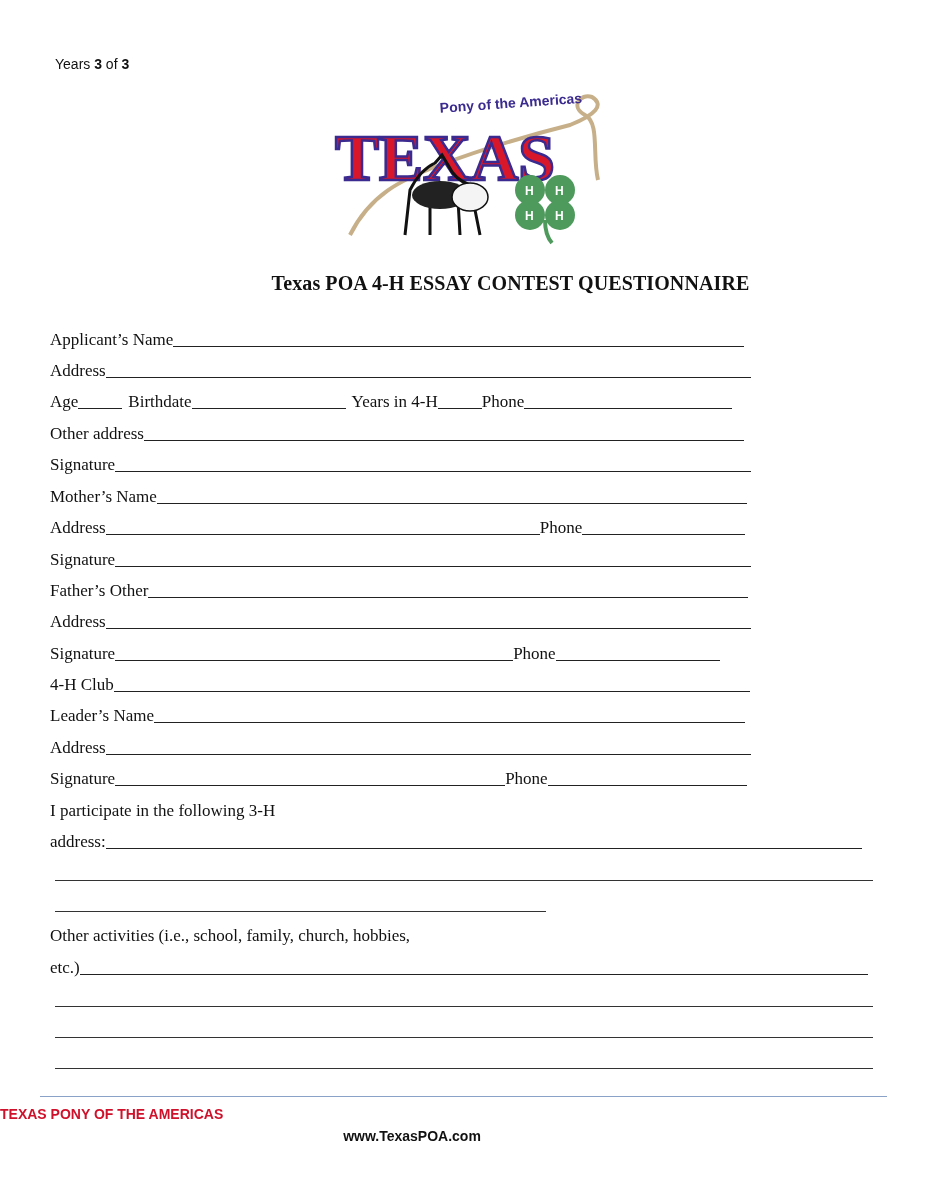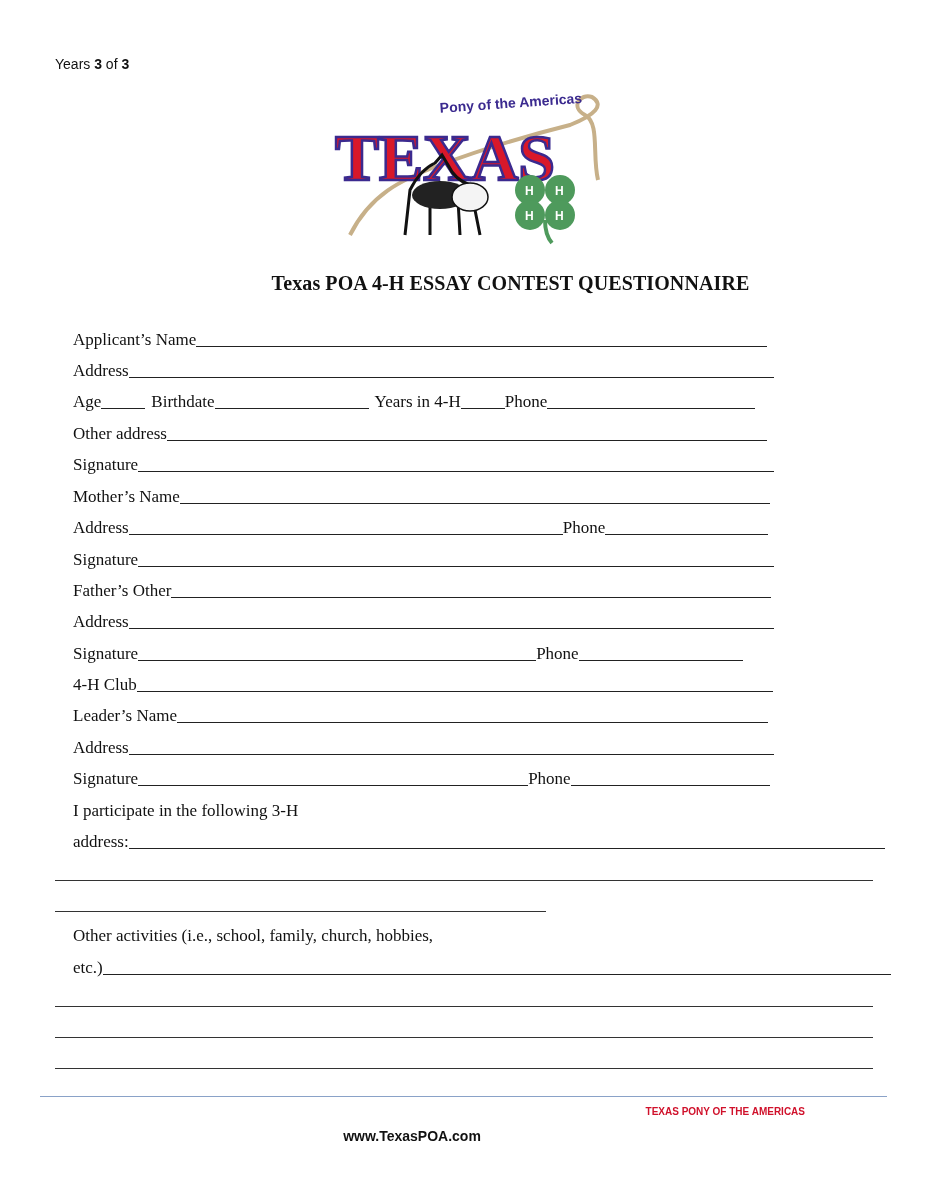--- a/index.html
+++ b/index.html
@@ -1,26 +1,26 @@
 <!DOCTYPE html>
 <html><head>
 <meta charset="utf-8">
 <style>
   html, body { margin:0; padding:0; background:#fff; }
   body { width:927px; height:1200px; position:relative; overflow:hidden; font-family:"Liberation Serif", serif; color:#111; }
   .page-num { position:absolute; left:55px; top:56px; font-family:"Liberation Sans", sans-serif; font-size:14px; }
   .page-num b { font-weight:bold; }
   .logo { position:absolute; left:330px; top:85px; width:290px; height:160px; }
   .title { position:absolute; left:0; width:927px; top:272px; text-align:center; font-weight:bold; font-size:20px; letter-spacing:0.1px;padding-left:47px; }
-  .row { position:absolute; left:73px; height:24px; font-size:17px; display:flex; align-items:flex-end; white-space:nowrap; }
+  .row { position:absolute; left:50px; height:24px; font-size:17px; display:flex; align-items:flex-end; white-space:nowrap; }
   .row .lbl { line-height:20px; }
   .row .blank { border-bottom:1.2px solid #222; height:18px; margin-bottom:3px; }
   .line { position:absolute; left:55px; border-bottom:1.2px solid #333; }
   .footer-rule { position:absolute; left:40px; top:1096px; width:847px; height:0; border-top:1.5px solid #8aa2c8; }
-  .footer-name { position:absolute; left:0; width:805px; top:1106px; text-align:right; font-family:"Liberation Sans", sans-serif; font-weight:bold; font-size:10px; }
+  .footer-name { position:absolute; left:0; width:805px; top:1106px; text-align:left; font-family:"Liberation Sans", sans-serif; font-weight:bold; font-size:14px; }
   .footer-url { position:absolute; left:0; width:824px; top:1128px; text-align:center; font-family:"Liberation Sans", sans-serif; font-weight:bold; font-size:14px; color:#111; }
 </style>
 </head>
 <body>
 
 <div class="page-num"><span>Years </span><b>3</b><span> of </span><b>3</b></div>
 
 <svg class="logo" viewBox="0 0 290 160">
   <path d="M20 150 C 40 110, 70 95, 110 80 S 200 50, 240 40 C 265 30, 275 20, 262 12 C 250 8, 240 22, 255 30 C 270 38, 262 70, 268 95" fill="none" stroke="#c7b089" stroke-width="4"></path>
   <text x="110" y="25" font-family="Liberation Sans, sans-serif" font-weight="bold" font-size="14" fill="#3b2a8f" transform="rotate(-4 150 25)">Pony of the Americas</text>

